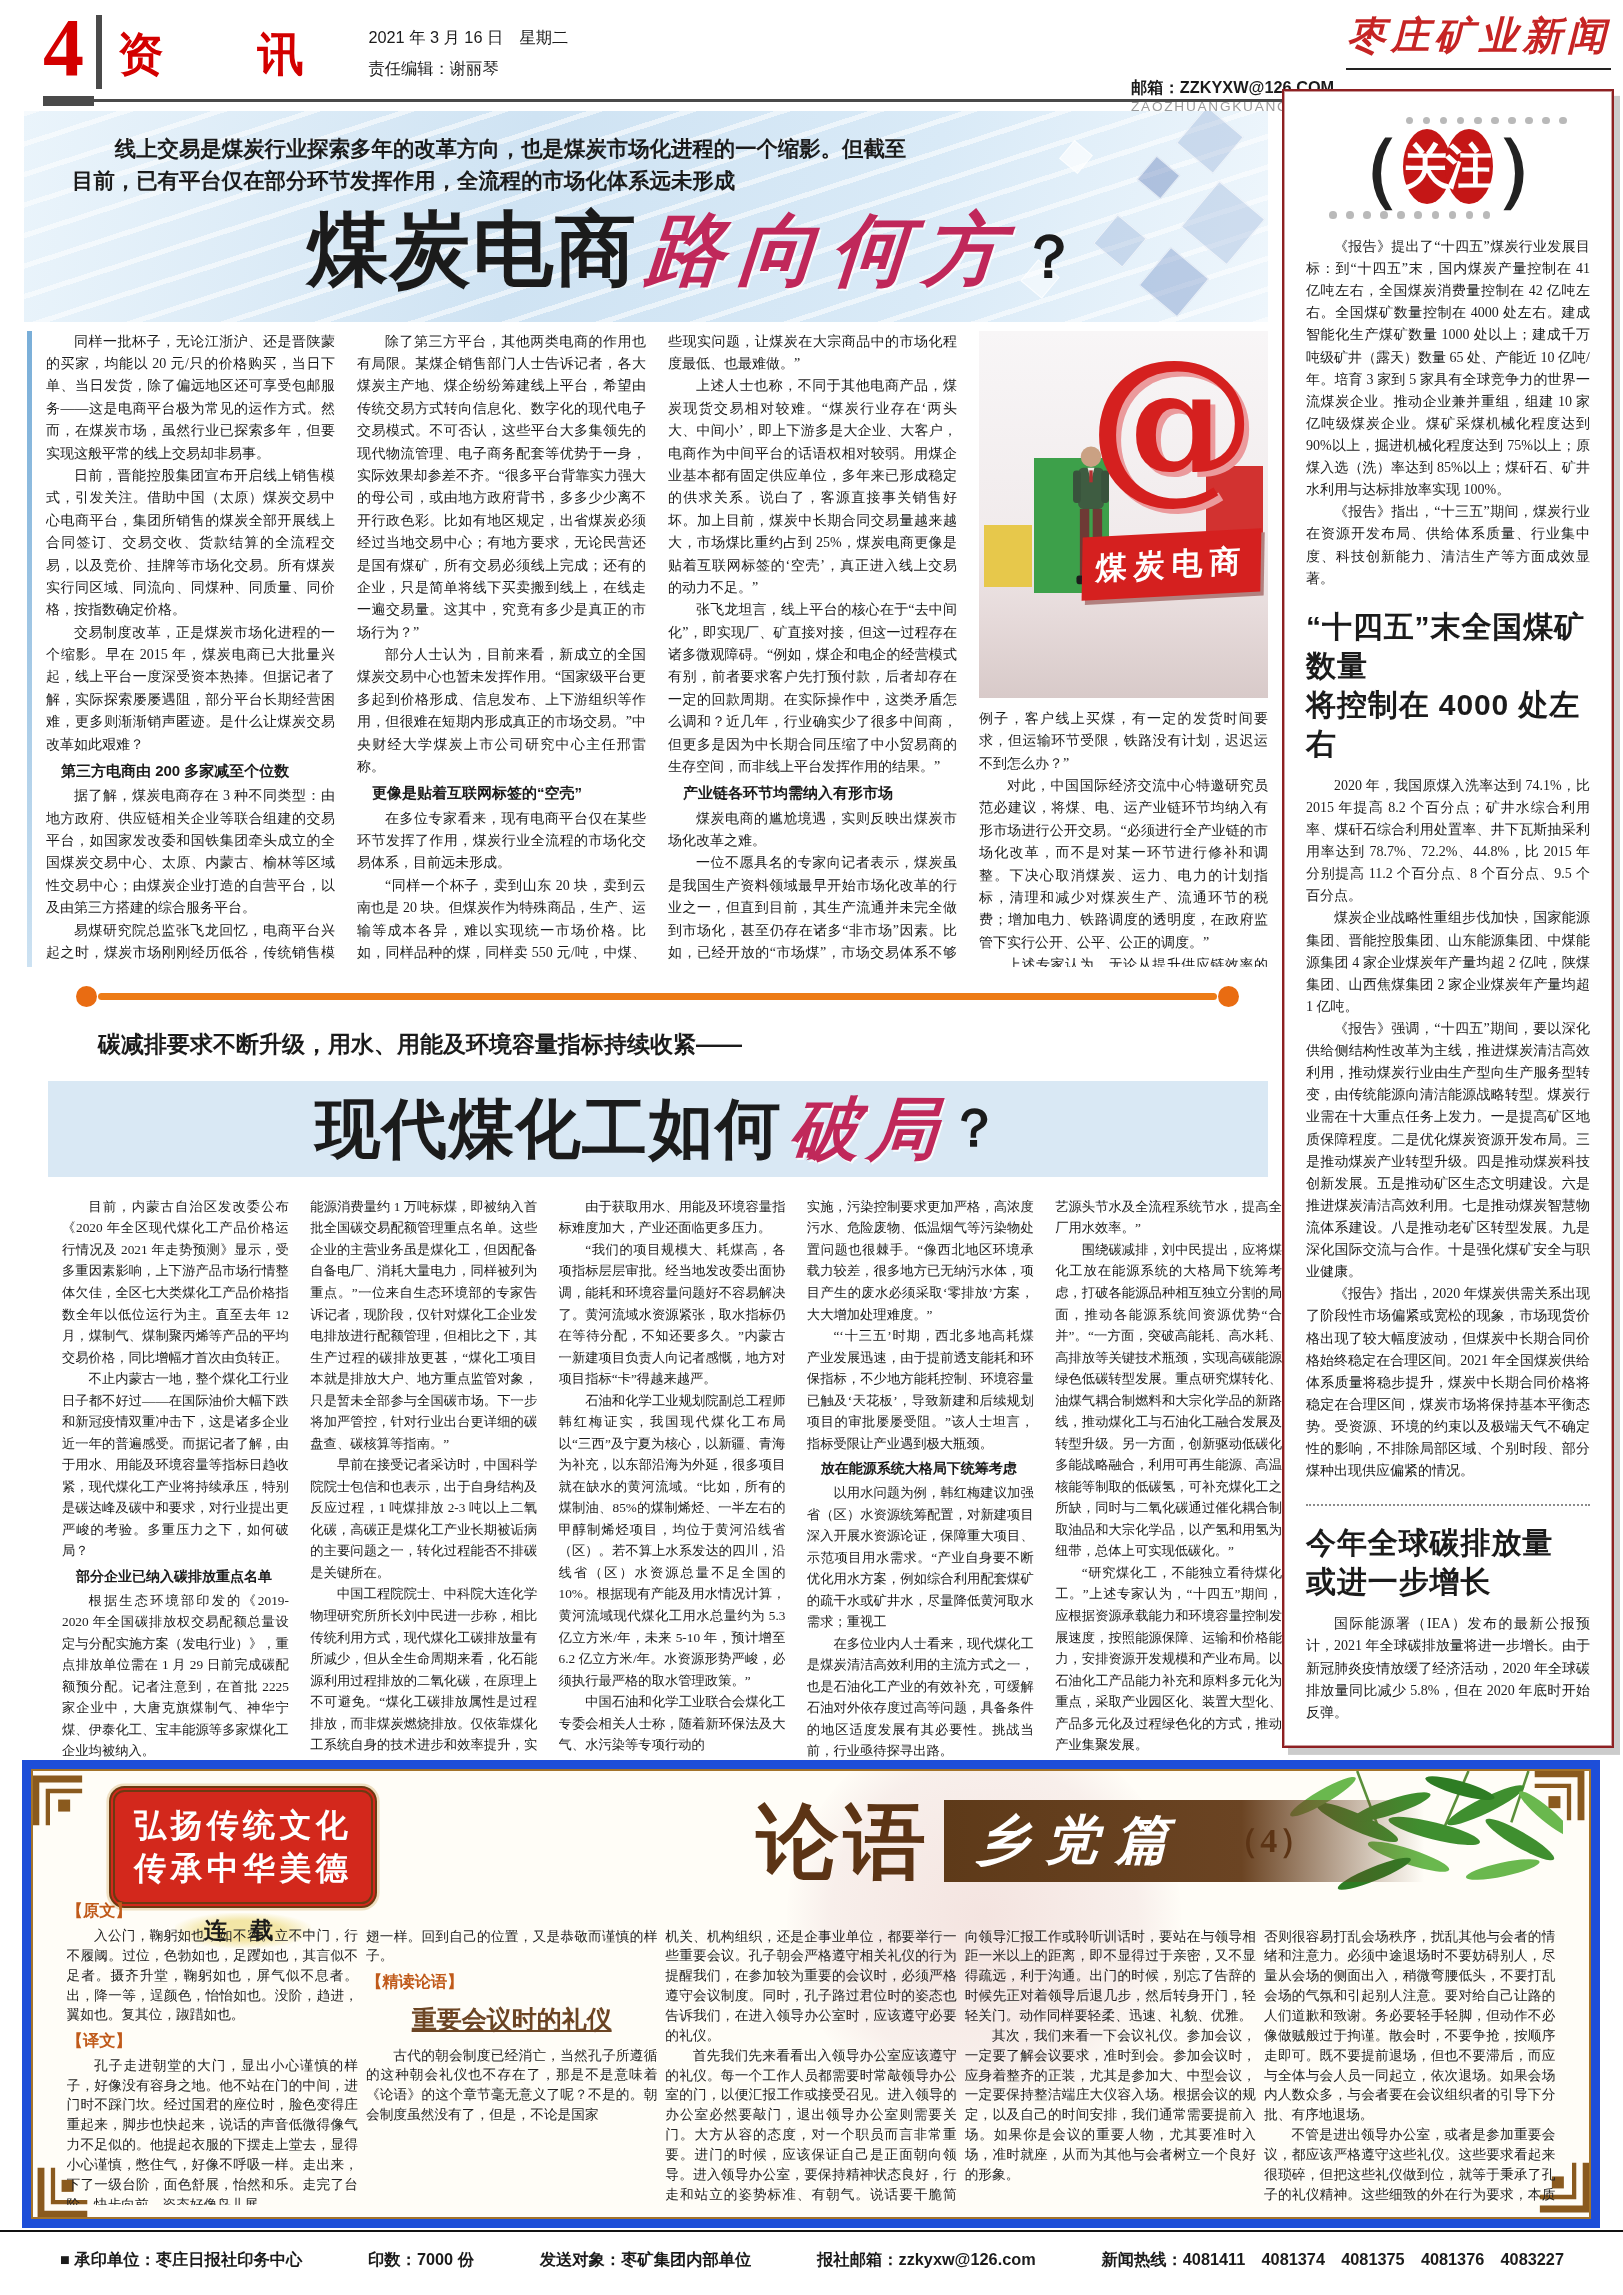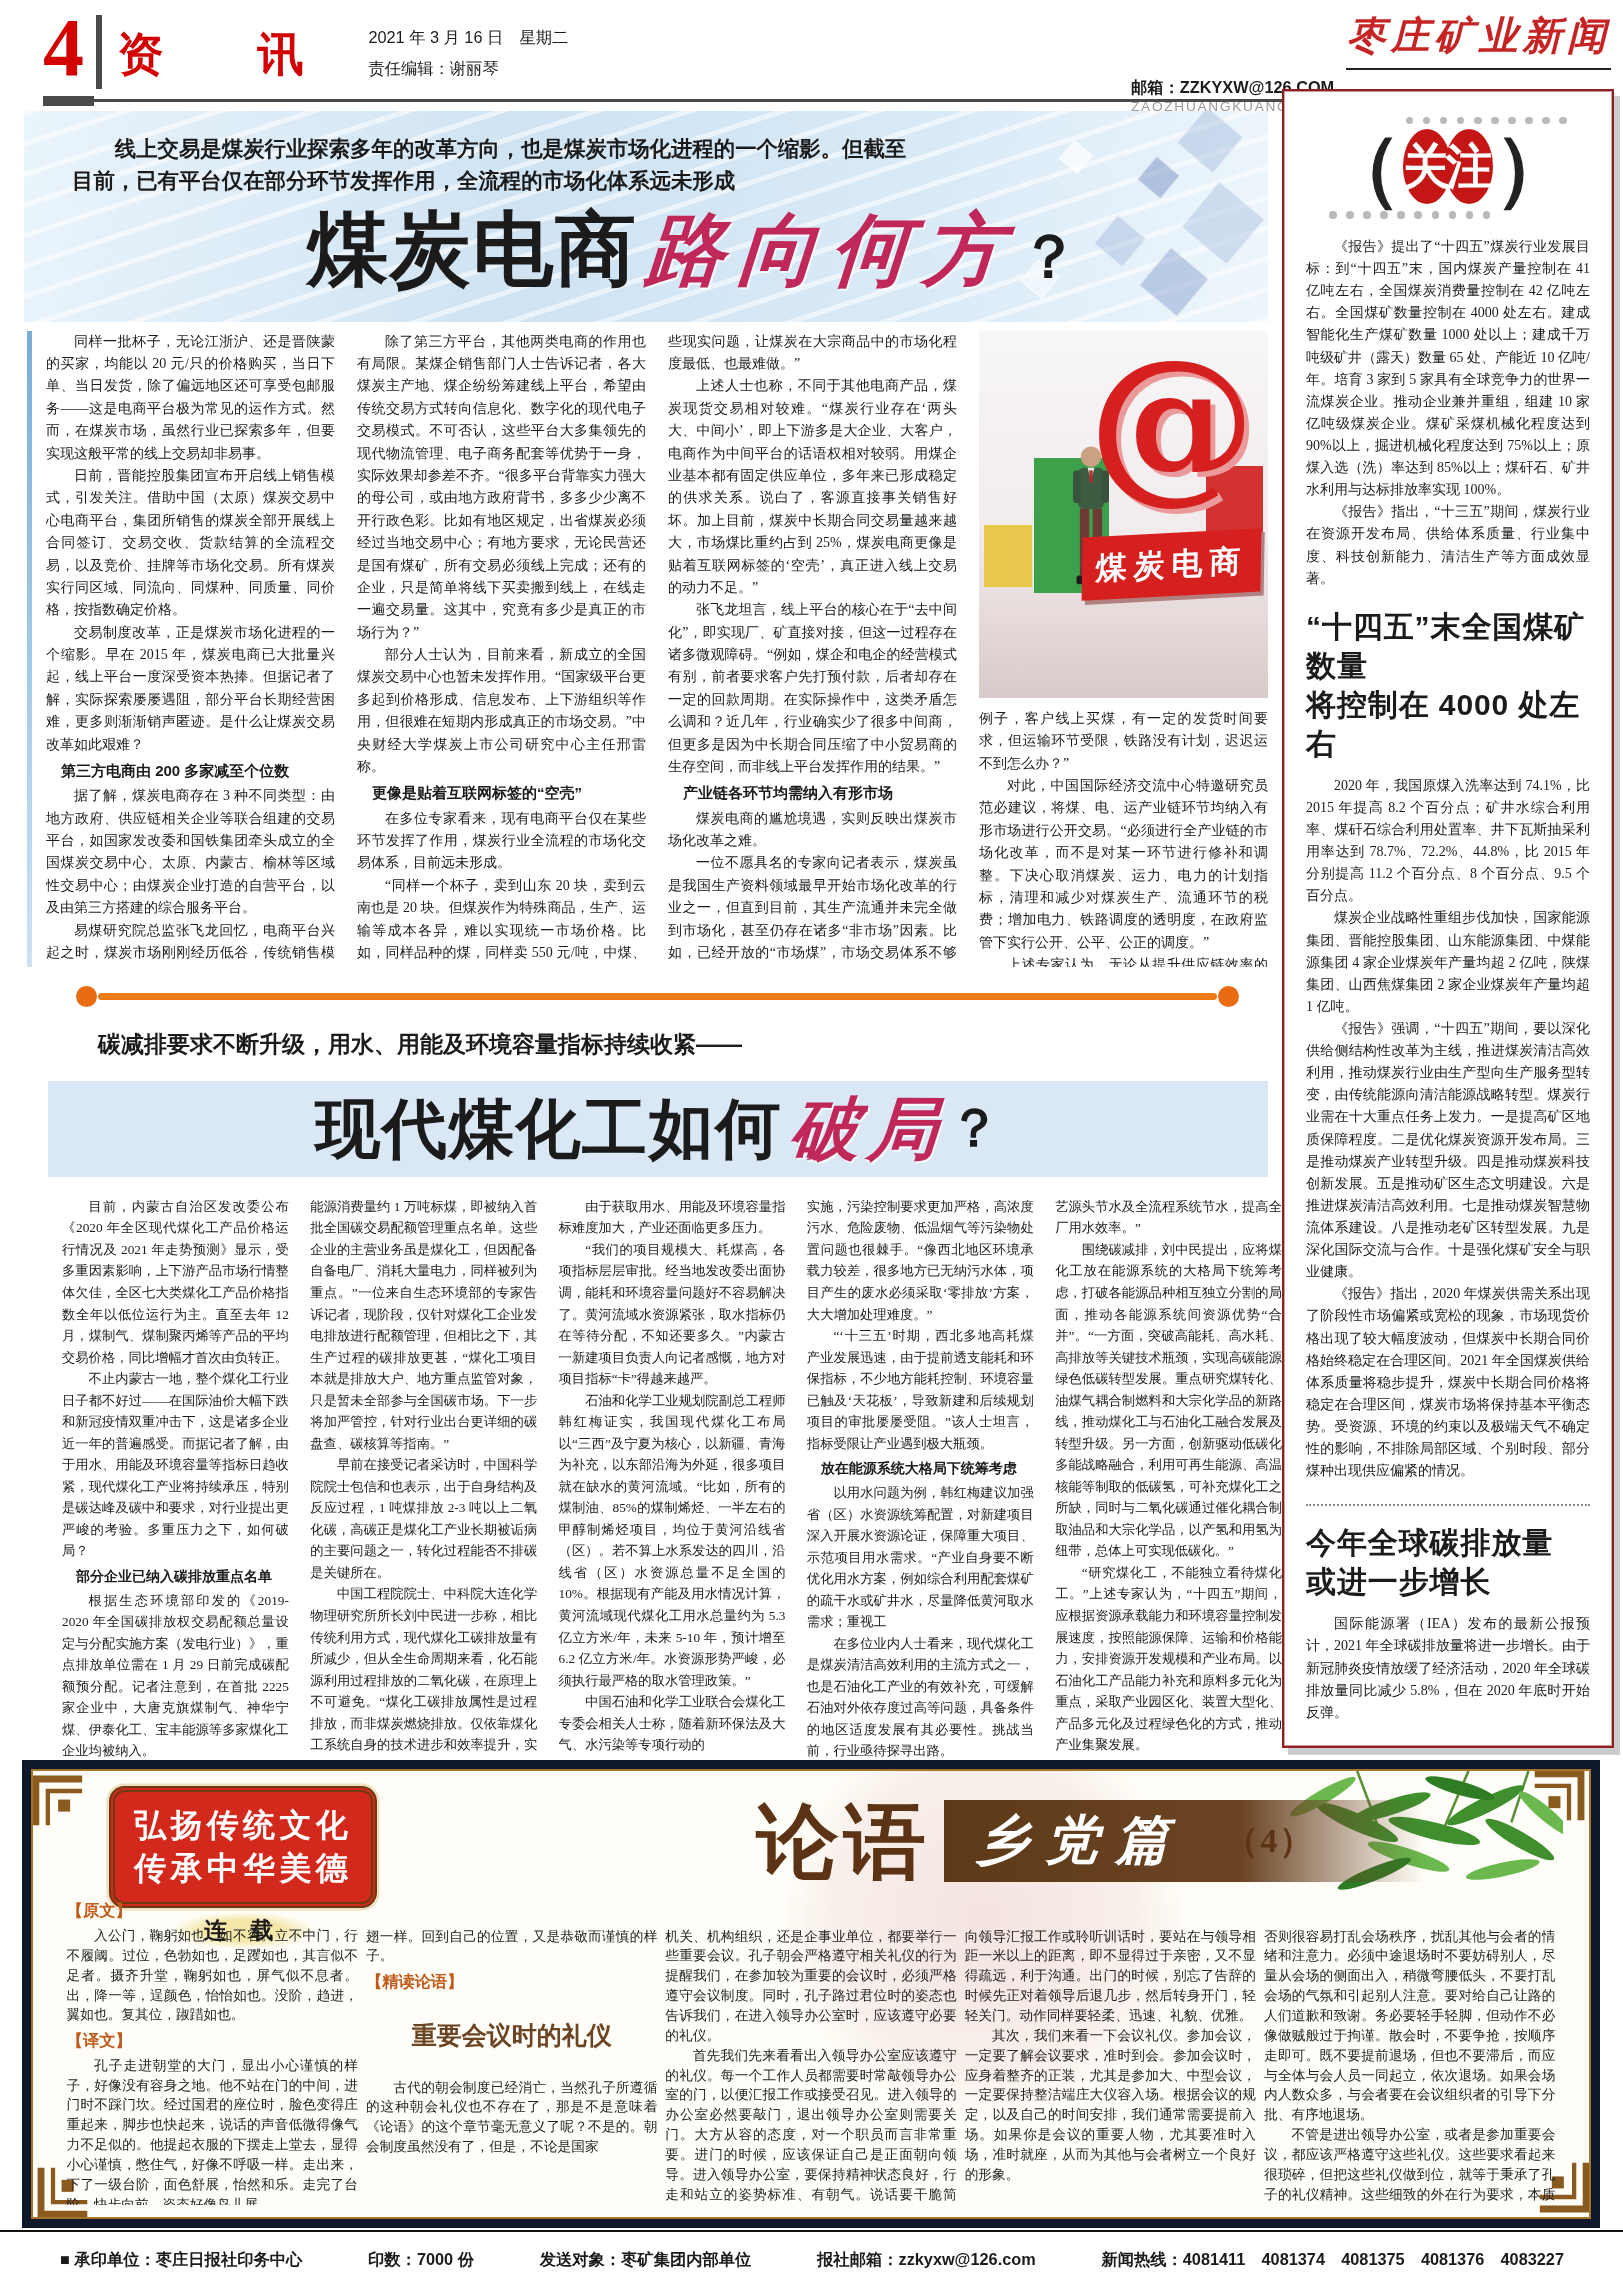--- a/index.html
+++ b/index.html
@@ -98,21 +98,21 @@
   .paren{font-size:82px;line-height:0.8;font-weight:bold;color:#222;font-family:"DejaVu Serif",serif;}
   .fc{width:75px;height:75px;border-radius:50%;background:#c51616;color:#fff;display:flex;align-items:center;justify-content:center;
       font-size:48px;font-weight:bold;font-family:"DejaVu Serif",serif;}
   .fc+.fc{margin-left:-5.1px;}
   .sbp{font-size:14px;line-height:1.58;text-align:justify;text-indent:2em;margin:0;}
   .sbh{font-size:30px;font-weight:bold;line-height:1.3;text-align:left;margin:17px 0 12px;
        font-family:"Liberation Sans",sans-serif;letter-spacing:0.9px;}
   .sbdiv{border-top:2.6px dotted #8a8a8a;margin:22px 0 8.6px;}
 
   
-  #abox{position:absolute;left:22px;top:1760px;width:1578px;height:468px;background:#0f172a;padding:8.6px;box-sizing:border-box;}
+  #abox{position:absolute;left:22px;top:1760px;width:1578px;height:468px;background:#1d4ed8;padding:8.6px;box-sizing:border-box;}
   #abox-in{position:relative;width:100%;height:100%;background:#fffdf7;border:2.6px solid #a4742a;box-sizing:border-box;overflow:hidden;}
   .medallion{position:absolute;left:754px;top:-51px;width:394px;height:394px;border-radius:50%;
        background:radial-gradient(circle,#f4e4e0 0%,#f8efeb 55%,rgba(255,255,255,0) 72%);}
   .corner{position:absolute;width:60px;height:60px;color:#8a5a1e;}
   .corner svg{width:100%;height:100%;}
   .c-tl{left:-3.4px;top:-3.4px;} .c-tr{right:-3.4px;top:-3.4px;transform:rotate(90deg);}
   .c-br{right:-3.4px;bottom:-3.4px;transform:rotate(180deg);} .c-bl{left:-3.4px;bottom:-3.4px;transform:rotate(270deg);}
   #bamboo{position:absolute;right:26px;top:0;width:463px;height:137px;}
   .sealwrap{position:absolute;left:69px;top:15.4px;width:283px;text-align:center;}
   .seal{display:inline-block;background:#d3281c;border:6px double #6d3a12;border-radius:15.4px;padding:12px 19px;
@@ -123,21 +123,21 @@
   .atitle{position:absolute;left:724px;top:29px;display:flex;align-items:center;z-index:2;}
   .lunyu{font-size:82px;font-weight:bold;color:#5c3415;font-family:"DejaVu Serif",serif;letter-spacing:5.1px;line-height:1;}
   .xdp{margin-left:13.7px;height:82px;display:flex;align-items:center;padding:0 26px 0 31px;
        background:linear-gradient(90deg,#5e3a19 0%,#6b4423 62%,rgba(107,68,35,0) 100%);min-width:480px;box-sizing:border-box;}
   .xdp b{color:#fff;font-size:53px;font-style:italic;letter-spacing:17px;font-family:"DejaVu Serif",serif;font-weight:bold;}
   .xdp span{color:#5c3415;font-size:34px;font-weight:bold;margin-left:39px;letter-spacing:1.7px;}
   #acols{position:absolute;left:34px;right:34px;top:125px;bottom:12px;display:flex;gap:8px;z-index:2;}
   .acol{flex:1;font-size:13.7px;line-height:1.45;text-align:justify;overflow:hidden;color:#232323;}
   .acol.pad{padding-top:31px;}
   .ah{color:#c05a1a;font-weight:bold;font-size:16.3px;margin:3.4px 0;font-family:"Liberation Sans",sans-serif;text-indent:0;}
-  .asub{color:#6b4423;font-weight:bold;font-size:25px;text-align:center;margin:24px 0;font-family:"Liberation Sans",sans-serif;}
+  .asub{color:#6b4423;font-weight:bold;font-size:25px;text-align:center;margin:8px 0;font-family:"Liberation Sans",sans-serif;text-decoration:underline;}
 
   
   #footer{position:absolute;left:0;right:0;top:2230px;border-top:2.6px solid #111;padding:17px 60px 0;box-sizing:border-box;
           display:flex;justify-content:space-between;font-weight:bold;font-size:16.3px;font-family:"Liberation Sans",sans-serif;}
 </style>
 </head>
 <body>
 
 <div id="masthead">
   <div class="pn">4</div>

